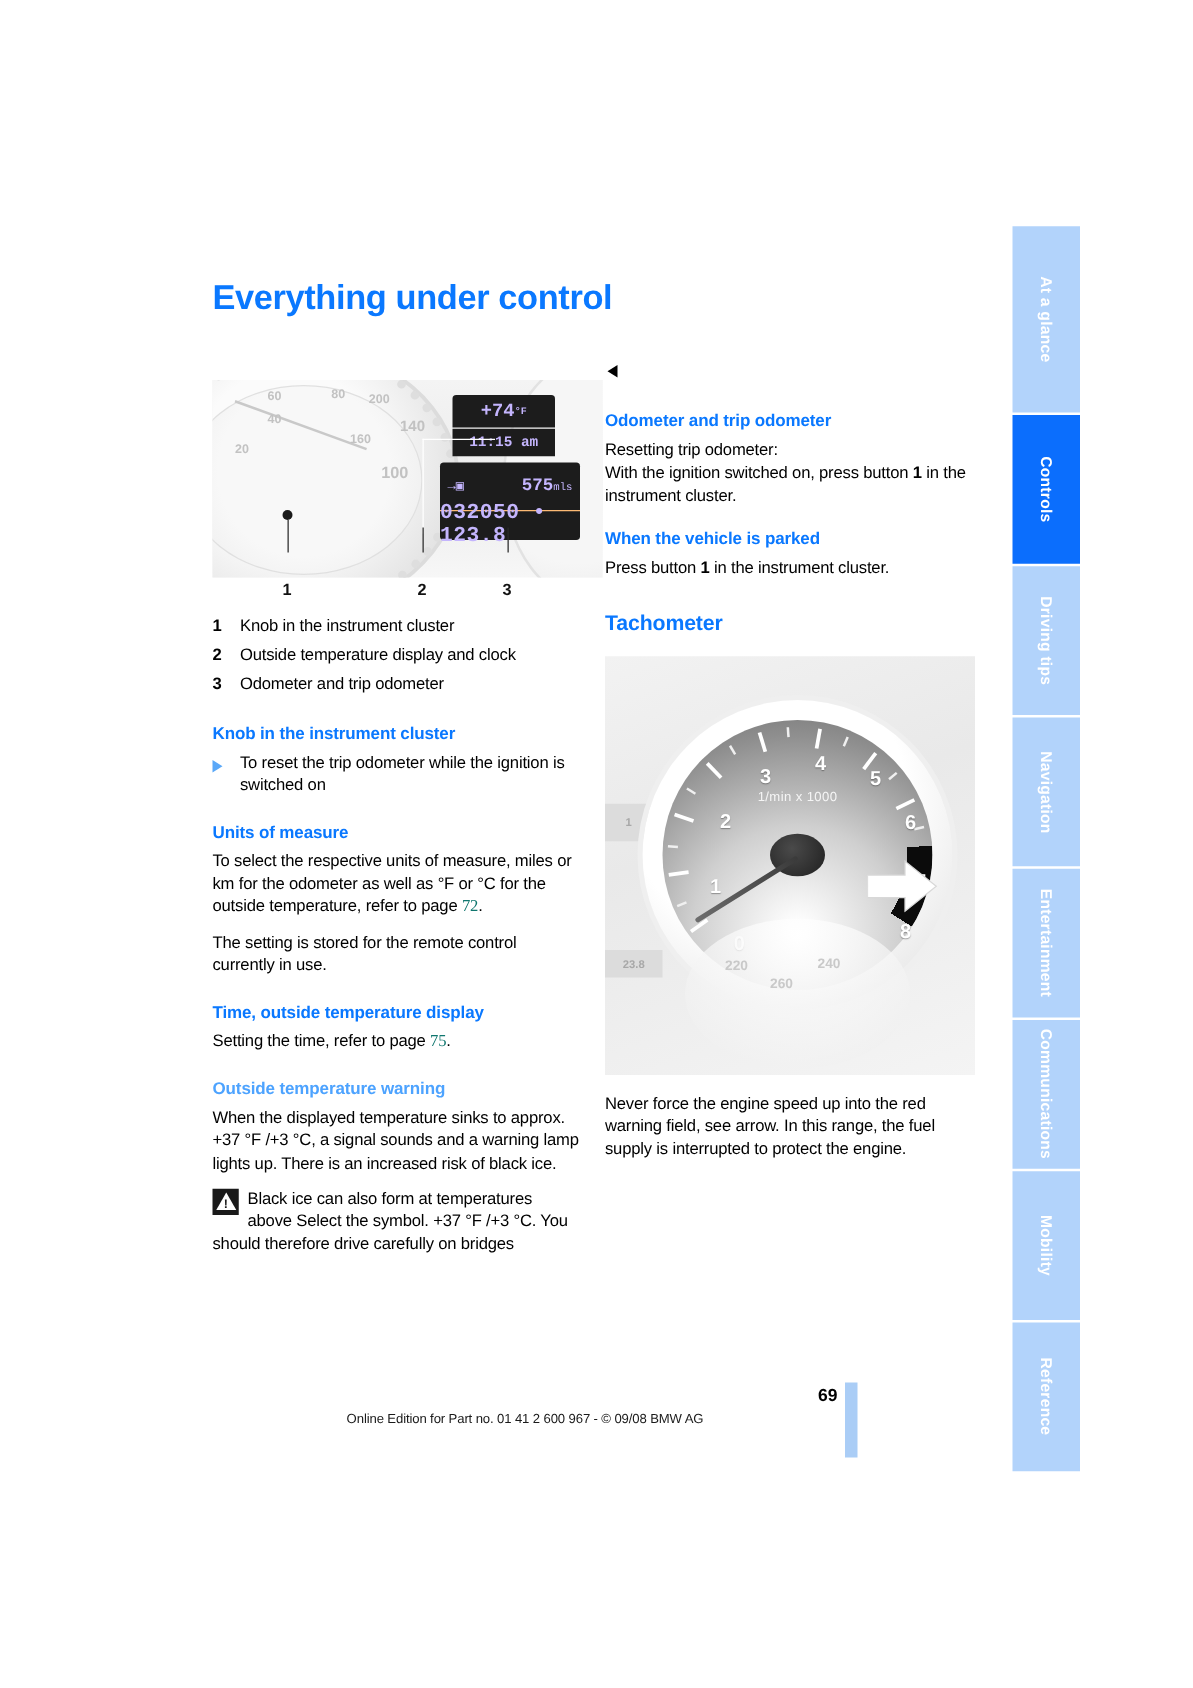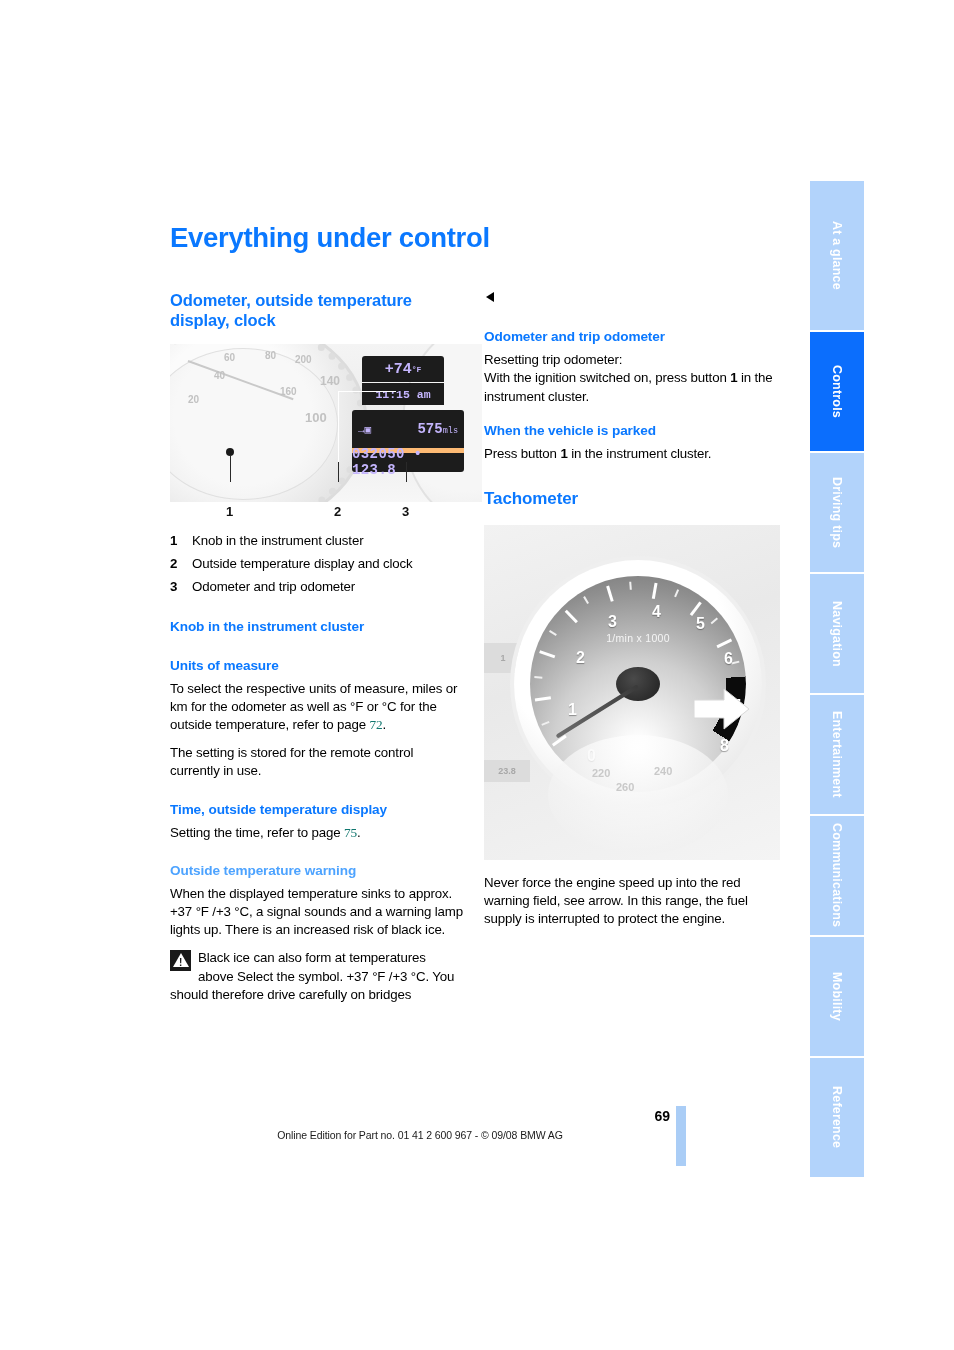--- a/index.html
+++ b/index.html
@@ -146,23 +146,23 @@
     padding: 0;
   }
   .lcd-odo .row-range {
     height: 38px; display: flex; align-items: center;
     justify-content: space-between; padding: 0 6px;
   }
   .lcd-odo .pump { font-size: 11px; }
   .lcd-odo .mls { font-size: 14px; font-weight: bold; }
   .lcd-odo .mls small { font-size: 8.5px; font-weight: normal; }
   .lcd-odo .row-odo {
-    height: 22px; border-top: 5px solid #fdba74; display: flex;
+    height: 22px; border-top: 1px solid #fdba74; display: flex;
     align-items: center; justify-content: center;
-    font-size: 14px; font-weight: bold; letter-spacing: 0.4px;
+    font-size: 17px; font-weight: bold; letter-spacing: 0.4px;
   }
   .leader {
     position: absolute; background: #fff; height: 1px;
   }
   .figlabel {
     position: absolute; font-size: 13px; font-weight: bold; color: #111;
   }
   .dot-marker {
     position: absolute; width: 8px; height: 8px; border-radius: 50%;
     background: #1a1a1a;
@@ -270,34 +270,33 @@
 </style>
 </head>
 <body>
 
 <div class="page">
 
   <div class="main-title">Everything under control</div>
 
   <div class="col-left">
 
-    <h2 class="sec">Odometer, outside temperature display, clock</h2>
 
     <div class="sp14"></div>
 
     <div class="fig-cluster">
       <div class="dial-big"></div>
       <div class="tickring"></div>
       <div class="dial-inner"></div>
       <div class="dial-right"></div>
       <div class="needle"></div>
 
       <div class="sp-num" style="left:18px;  top:50px;">20</div>
       <div class="sp-num" style="left:44px;  top:26px;">40</div>
-      <div class="sp-num" style="left:54px;  top:8px;">60</div>
+      <div class="sp-num" style="left:44px;  top:8px;">60</div>
       <div class="sp-num" style="left:95px;  top:6px;">80</div>
       <div class="sp-num" style="left:135px; top:66px; font-size:13px;">100</div>
       <div class="sp-num" style="left:150px; top:30px; font-size:12px;">140</div>
       <div class="sp-num" style="left:110px; top:42px;">160</div>
       <div class="sp-num" style="left:125px; top:10px;">200</div>
 
       <div class="lcd lcd-temp">
         <span>+74</span>
         <sup>°F</sup>
       </div>
@@ -343,20 +342,24 @@
         <span class="legend-num">3</span>
         <span class="legend-txt">Odometer and trip odometer</span>
       </div>
     </div>
 
     <div class="sp16"></div>
 
     <h3 class="sub">Knob in the instrument cluster</h3>
     <div class="sp6"></div>
     <div>
+      <div class="bullet-row">
+        <span class="bullet-mark"><i class="tri-outline"></i></span>
+        <span class="bullet-txt">To reset the trip odometer while the ignition is switched on</span>
+      </div>
     </div>
 
     <div class="sp16"></div>
 
     <h3 class="sub">Units of measure</h3>
     <div class="sp6"></div>
     <p class="body"><span>To select the respective units of measure, miles or km for the odometer as well as °F  or  °C for the outside temperature, refer to page </span><span class="ref">72</span><span>.</span></p>
     <div class="sp10"></div>
     <p class="body">The setting is stored for the remote control currently in use.</p>
 
@@ -473,21 +476,21 @@
       <div class="tach-num" style="left:84px;  top:176px;">1</div>
       <div class="tach-num" style="left:92px;  top:124px;">2</div>
       <div class="tach-num" style="left:124px; top:88px;">3</div>
       <div class="tach-num" style="left:168px; top:78px;">4</div>
       <div class="tach-num" style="left:212px; top:90px;">5</div>
       <div class="tach-num" style="left:240px; top:125px;">6</div>
       <div class="tach-num" style="left:248px; top:172px;">7</div>
       <div class="tach-num" style="left:236px; top:212px;">8</div>
 
       <div class="ghost-speedo"></div>
-      <div class="ghost-num" style="left:108px;  top:242px;">220</div>
+      <div class="ghost-num" style="left:96px;  top:242px;">220</div>
       <div class="ghost-num" style="left:170px; top:240px;">240</div>
       <div class="ghost-num" style="left:132px; top:256px;">260</div>
 
       <svg class="tach-arrow" viewBox="0 0 56 42">
         <polygon points="0,12 30,12 30,1 55,21 30,41 30,30 0,30" fill="#ffffff" stroke="#d8d8d8" stroke-width="1"></polygon>
       </svg>
 
       <div class="figcode">&nbsp;</div>
     </div>
 

